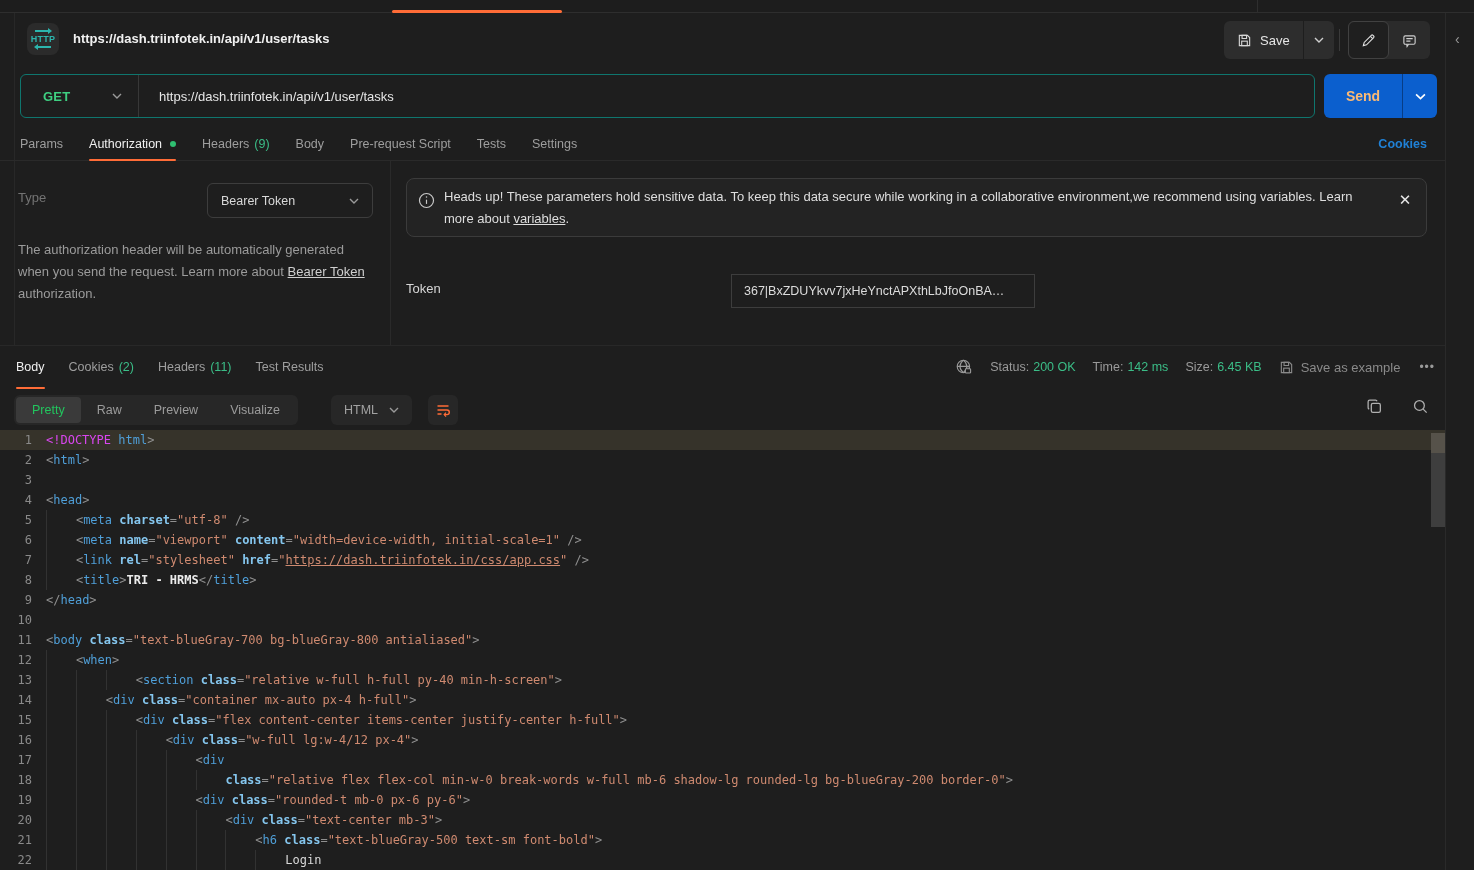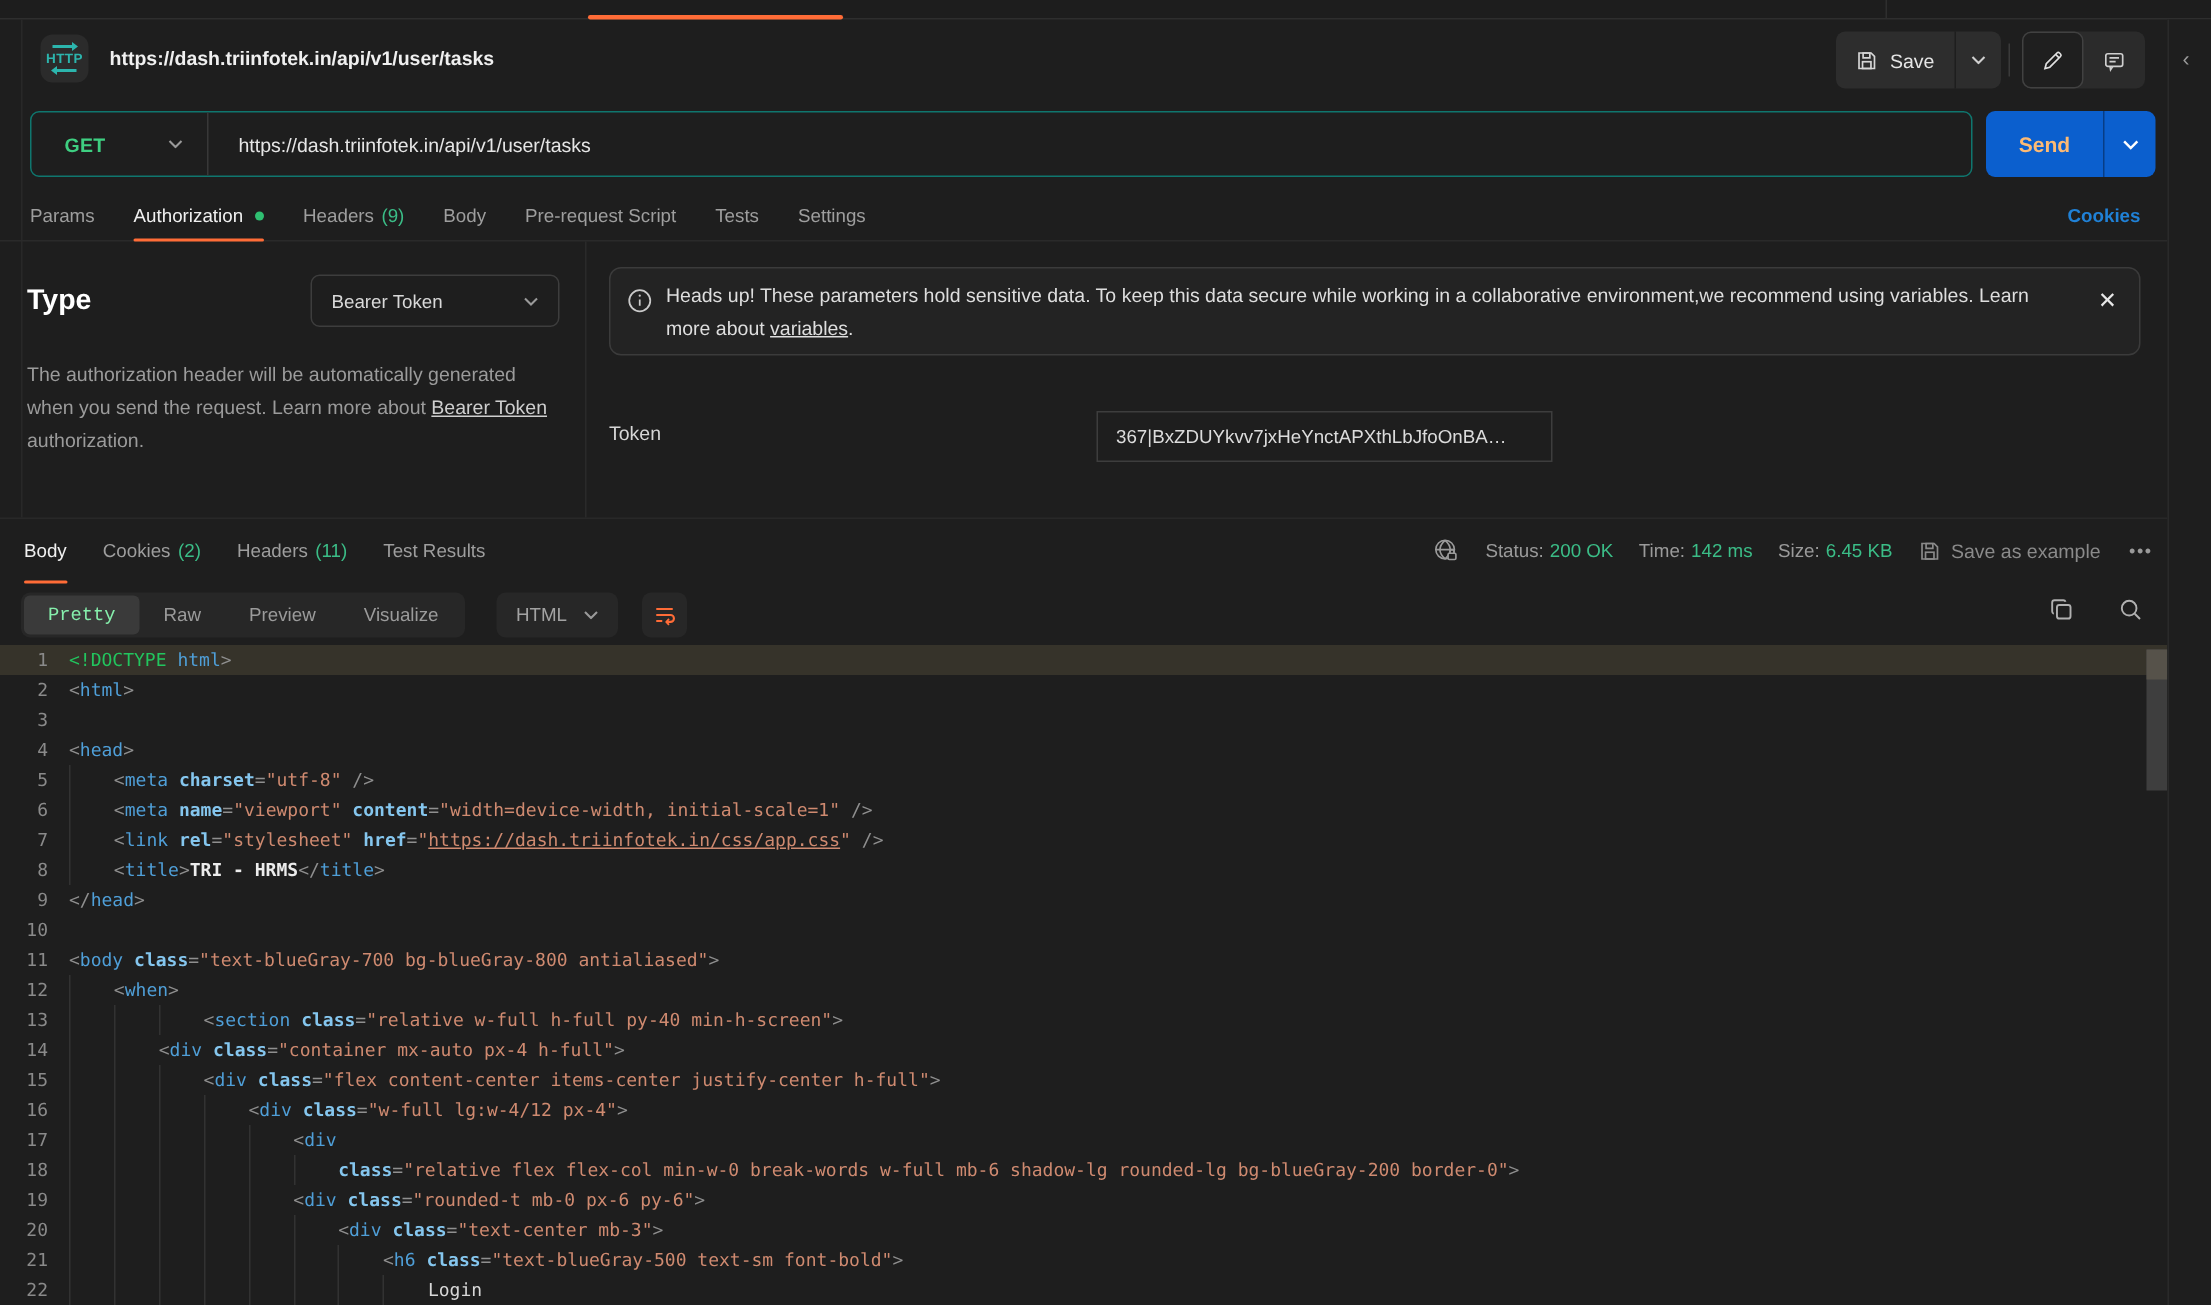--- a/index.html
+++ b/index.html
@@ -47,21 +47,21 @@
   .tab { position:relative; display:flex; align-items:center; font-size:12.5px; color:#9e9e9e; cursor:pointer; white-space:nowrap; }
   .tab.active { color:#f0f0f0; }
   .tab.active::after { content:""; position:absolute; left:0; right:0; bottom:-1px; height:2px; background:#ff6c37; border-radius:1px; }
   .tab .tab-count { color:#3bbd87; margin-left:5px; }
   .tab .tab-dot { width:6px; height:6px; border-radius:50%; background:#2fbf71; margin-left:8px; }
   .cookies-link { margin-left:auto; margin-right:18px; display:flex; align-items:center; color:#2081d6; font-size:12.5px; font-weight:bold; cursor:pointer; }
 
   
   .content { position:absolute; left:0; top:161px; width:1445px; height:184px; }
   .auth-left { position:absolute; left:0; top:0; width:391px; height:184px; border-right:1px solid #2a2a2a; }
-  .type-label { position:absolute; left:18px; top:29px; font-size:19px; font-weight:bold; color:#ffffff; }
+  .type-label { position:absolute; left:18px; top:29px; font-size:13px; font-weight:normal; color:#737373; }
   .type-select { position:absolute; left:207px; top:22px; width:166px; height:35px; border:1px solid #3d3d3d; border-radius:6px; display:flex; align-items:center; justify-content:space-between; padding:0 13px; cursor:pointer; }
   .type-select .val { font-size:12.5px; color:#d9d9d9; }
   .auth-desc { position:absolute; left:18px; top:78px; width:356px; font-size:13px; line-height:22px; color:#9b9b9b; }
   .auth-desc .lnk { color:#cfcfcf; text-decoration:underline; cursor:pointer; }
   .auth-right { position:absolute; left:391px; top:0; right:0; height:184px; }
   .banner { position:absolute; left:15px; top:17px; width:1021px; height:59px; background:#232323; border:1px solid #3b3b3b; border-radius:8px; }
   .banner-info { position:absolute; left:11px; top:13px; }
   .banner-text { position:absolute; left:37px; top:7px; right:44px; font-size:13px; line-height:22px; color:#dedede; }
   .banner-text .lnk { text-decoration:underline; cursor:pointer; color:#dedede; }
   .banner-close { position:absolute; right:12px; top:12px; width:18px; height:18px; display:flex; align-items:center; justify-content:center; color:#e8e8e8; font-size:15px; cursor:pointer; }
@@ -75,37 +75,37 @@
   .resp-meta { margin-left:auto; display:flex; align-items:center; gap:17px; padding-right:10px; }
   .meta-pair { font-size:12.5px; color:#9a9a9a; white-space:nowrap; }
   .meta-pair b { font-weight:normal; color:#3bbd87; margin-left:4px; }
   .save-example { display:flex; align-items:center; gap:7px; color:#8a8a8a; font-size:13px; cursor:pointer; }
   .meta-dots { color:#9a9a9a; font-size:12px; letter-spacing:1px; cursor:pointer; margin-left:2px; }
 
   
   .viewer-bar { position:absolute; left:0; top:388px; width:1445px; height:42px; }
   .modes { position:absolute; left:14px; top:7px; height:30px; background:#272727; border-radius:6px; display:flex; align-items:center; padding:2px; }
   .mode { padding:0 16px; height:26px; display:flex; align-items:center; font-size:12.5px; color:#9b9b9b; border-radius:4px; cursor:pointer; }
-  .mode.active { background:#3a3a3a; color:#86efac;font-family:Liberation Mono, monospace; }
+  .mode.active { background:#3a3a3a; color:#22c55e; }
   .lang-select { position:absolute; left:331px; top:7px; height:30px; background:#272727; border-radius:6px; display:flex; align-items:center; gap:11px; padding:0 13px; cursor:pointer; }
   .lang-select .val { font-size:12.5px; color:#a2a2a2; }
   .wrap-btn { position:absolute; left:428px; top:7px; width:30px; height:30px; background:#272727; border-radius:6px; display:flex; align-items:center; justify-content:center; cursor:pointer; }
   .copy-btn { position:absolute; right:62px; top:10px; cursor:pointer; }
   .search-btn { position:absolute; right:16px; top:10px; cursor:pointer; }
 
   
   .code-area { position:absolute; left:0; top:430px; width:1445px; bottom:0; background:#1e1e1e; font-family:"DejaVu Sans Mono",monospace; font-size:12px; overflow:hidden; }
   .code-row { height:20px; line-height:20px; white-space:pre; display:flex; }
   .code-row.hl { background:#36332a; }
   .ln { width:46px; flex:0 0 46px; text-align:right; padding-right:14px; color:#8a8a8a; user-select:none; }
   .lc { white-space:pre; color:#d4d4d4; }
   .ind { display:inline-block; white-space:pre; border-left:1px solid #323232; }
   .sg-p { color:#8f8f8f; } .sg-t { color:#4f9fd8; } .sg-a { color:#85c6ee; font-weight:bold; }
   .sg-v { color:#cf8a70; } .sg-u { color:#cf8a70; text-decoration:underline; }
-  .sg-w { color:#ececec; font-weight:bold; } .sg-n { color:#d8d8d8; } .sg-d { color:#22c55e;margin-top:21px; } .sg-x { color:#d4d4d4; }
+  .sg-w { color:#ececec; font-weight:bold; } .sg-n { color:#d8d8d8; } .sg-d { color:#d946ef;margin-top:21px; } .sg-x { color:#d4d4d4; }
   .scroll-thumb { position:absolute; right:0; top:3px; width:14px; height:94px; background:#3e3e3e; }
   .scroll-thumb .cap { position:absolute; left:0; top:0; width:14px; height:20px; background:#56524a; }
 
   
   .right-rail { position:absolute; left:1445px; top:13px; width:29px; bottom:0; background:#1e1e1e; border-left:1px solid #2a2a2a; }
   .rail-chevron { position:absolute; left:9px; top:18px; color:#9a9a9a; font-size:14px; cursor:pointer; }
 
   svg { display:block; }
 </style>
 </head>

